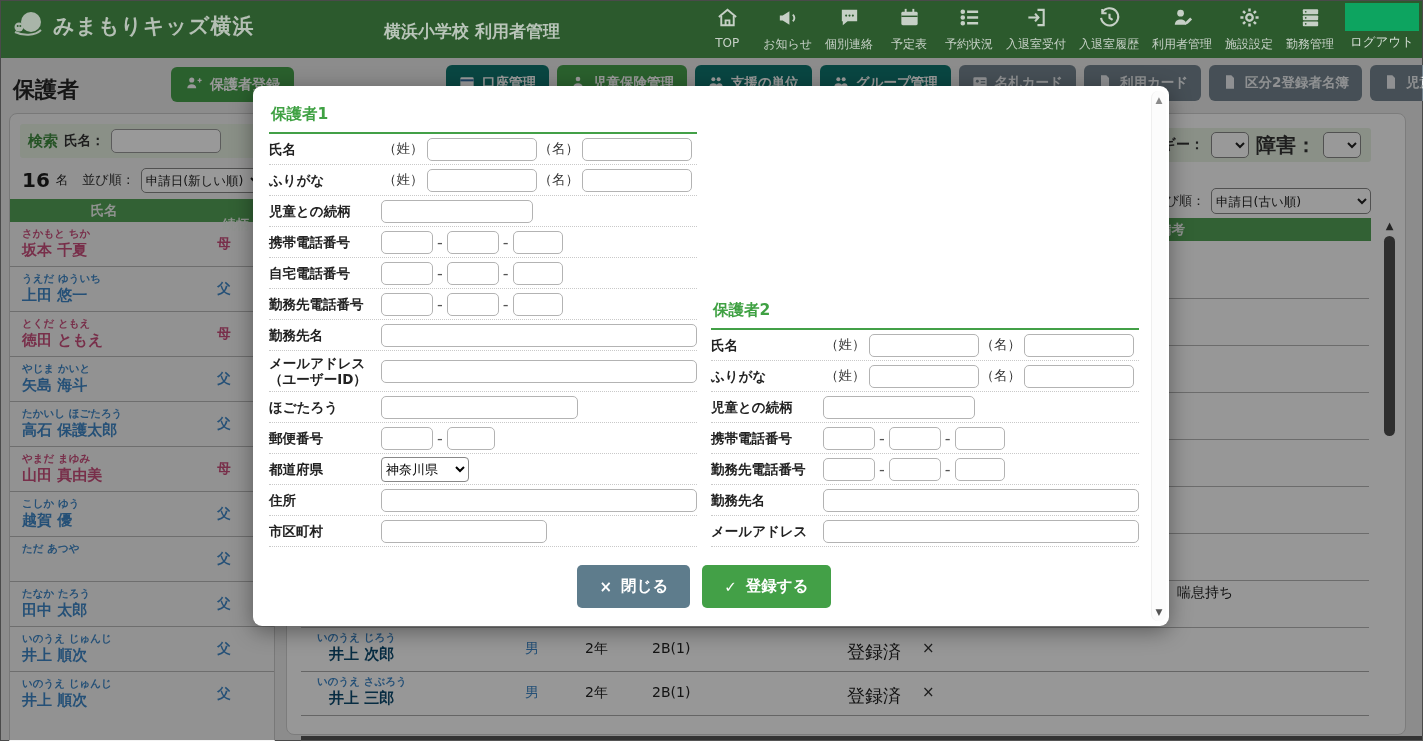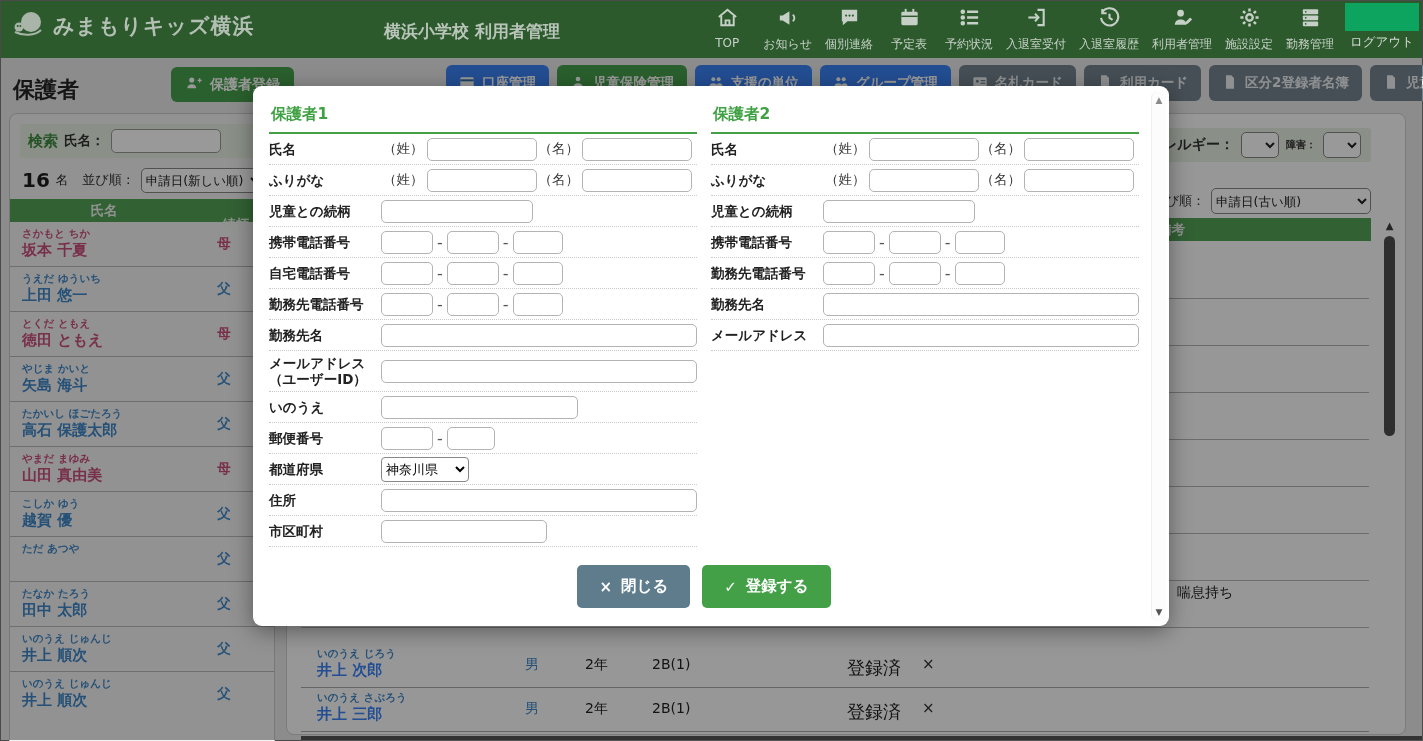--- a/index.html
+++ b/index.html
@@ -42,51 +42,51 @@
   .g-row .kana { display:block; font-size:10.5px; font-weight:bold; line-height:14px; }
   .g-row .name { display:block; font-size:15px; font-weight:bold; line-height:20px; }
   .g-row .rel { position:absolute; left:192px; top:13px; width:44px; text-align:center; font-size:13.5px; font-weight:bold; }
   .g-row.f .kana,.g-row.f .name,.g-row.f .rel { color:#3e86c6; }
   .g-row.m .kana,.g-row.m .name,.g-row.m .rel { color:#c94f7c; }
   .panel-downhint { position:absolute; right:14px; bottom:20px; font-size:11px; color:#555; cursor:pointer; }
 
   .toolbar { position:absolute; left:445px; top:64px; display:flex; gap:8px; }
   .tbtn { height:36px; padding:0 13px; border:none; border-radius:6px; color:#fff; font-size:13.5px; font-weight:bold; display:flex; align-items:center; gap:7px; white-space:nowrap; cursor:pointer; }
   .tbtn svg { width:16px; height:16px; }
-  .tbtn.blue { background:#3b82f6; }
+  .tbtn.blue { background:#0f766e; }
   .tbtn.green { background:#47a04b; }
   .tbtn.slate { background:#75848f; color:#eef1f3; }
 
   .right-panel { position:absolute; left:285px; top:112px; width:1120px; height:622px; background:#fcfcfc; border:1px solid #cfcfcf; border-radius:8px; }
   .filters-strip { position:absolute; top:14px; left:14px; right:34px; height:34px; background:#e6f0e2; border-radius:3px; display:flex; align-items:center; justify-content:flex-end; gap:7px; padding:0 10px; }
   .filters-strip .sel { width:38px; height:26px; }
   .sort-row { position:absolute; top:74px; right:34px; display:flex; align-items:center; gap:6px; }
   .sort-row .sel { width:160px; height:26px; }
   .child-header { position:absolute; top:104px; left:14px; right:34px; height:23px; background:#54a257; }
   .child-header .note-col { position:absolute; left:857px; top:3px; color:#eef4ee; font-size:13.5px; font-weight:bold; }
   .sep { position:absolute; left:14px; right:36px; height:1px; background:#b5b5b5; }
   .note-text { position:absolute; left:890px; top:470px; font-size:14px; color:#222; }
-  .c-row { position:absolute; left:14px; right:36px; height:44px; border-bottom:1px solid #a8a8a8;margin-top:16px; }
+  .c-row { position:absolute; left:14px; right:36px; height:44px; border-bottom:1px solid #a8a8a8; }
   .c-row .kana { position:absolute; left:16px; top:3px; font-size:10.5px; font-weight:bold; color:#3e86c6; }
-  .c-row .name { position:absolute; left:16px; top:17px; font-size:15px; font-weight:bold; color:#3b82f6; }
+  .c-row .name { position:absolute; left:28px; top:17px; font-size:15px; font-weight:bold; color:#0c4a6e; }
   .c-row .gender { position:absolute; left:224px; top:12px; font-size:14px; color:#3e86c6; }
   .c-row .grade  { position:absolute; left:284px; top:12px; font-size:14px; color:#222; }
   .c-row .klass  { position:absolute; left:351px; top:12px; font-size:14px; color:#222; }
   .c-row .status { position:absolute; left:546px; top:12px; font-size:18px; color:#222; }
   .c-row .mark   { position:absolute; left:621px; top:11px; font-size:15px; color:#333; cursor:pointer; }
   .v-scroll { position:absolute; right:9px; top:106px; width:13px; height:510px; }
   .v-scroll .up { position:absolute; top:0; left:0; width:13px; text-align:center; font-size:10px; color:#3c3c3c; cursor:pointer; }
   .v-scroll .thumb { position:absolute; top:16px; left:1px; width:11px; height:200px; background:#4e4e4e; border-radius:6px; cursor:pointer; }
   .h-scroll { position:absolute; left:300px; top:735px; width:1123px; height:6px; background:#555; }
 
   .overlay { position:absolute; left:0; right:0; top:57px; bottom:0; background:rgba(0,0,0,0.40); z-index:100; }
 
   
   .modal { position:absolute; left:252px; top:85px; width:916px; height:540px; background:#fff; border-radius:9px; box-shadow:0 5px 22px rgba(0,0,0,.4); z-index:300; padding:10px 30px 0 16px; }
-  .cols { display:flex; gap:14px; }
+  .cols { display:flex; gap:14px;align-items:flex-end; }
   .col { width:429px; }
   .col h3 { color:#3fa143; font-size:15.5px; font-weight:bold; padding:8px 0 7px 2px; border-bottom:2px solid #43a047; }
   .frow { display:flex; align-items:center; min-height:31px; border-bottom:1px dotted #c9c9c9; padding:2px 0; }
   .frow > label { width:112px; flex-shrink:0; font-size:13.5px; font-weight:bold; color:#222; line-height:16px; }
   .paren { font-size:13.5px; color:#333; margin:0 3px 0 2px; white-space:nowrap; }
   .dash { color:#555; margin:0 4px; }
   .in { height:23px; border:1px solid #b3b3b3; border-radius:5px; background:#fff; padding:0 4px; font-size:13px; }
   .w110 { width:110px; } .w150 { width:152px; } .w52 { width:52px; } .w50 { width:50px; } .w48 { width:48px; }
   .w197 { width:197px; } .w166 { width:166px; }
   .grow { flex:1; min-width:0; }
@@ -250,21 +250,21 @@
             <path d="M6 2h8l4 4v16H6z" fill="#eef1f3"></path>
           </svg></span>
         <span>児童名簿</span>
       </button>
   </div>
 
   <div class="right-panel">
     <div class="filters-strip">
       <span class="lbl" style="font-size:14px;">アレルギー：</span>
       <select class="sel"></select>
-      <span class="lbl" style="font-size:10px;">障害：</span>
+      <span class="lbl" style="font-size:20px;">障害：</span>
       <select class="sel"></select>
     </div>
     <div class="sort-row">
       <span class="lbl" style="font-weight:normal;font-size:13px;">並び順：</span>
       <select class="sel">
         <option>申請日(古い順)</option>
       </select>
     </div>
     <div class="child-header">
       <span class="note-col">備考</span>
@@ -461,21 +461,21 @@
         </div>
         <div class="frow">
           <label>勤務先名</label>
           <input class="in grow" style="">
         </div>
         <div class="frow" style="min-height:41px;">
           <label><span>メールアドレス</span><br><span>（ユーザーID）</span></label>
           <input class="in grow" style="">
         </div>
         <div class="frow">
-          <label>いのうえ</label>
+          <label>ほごたろう</label>
           <input class="in w197" style="">
         </div>
         <div class="frow">
           <label>郵便番号</label>
           <input class="in w52" style="">
             <span class="dash">-</span>
           <input class="in w48" style="">
         </div>
         <div class="frow">
           <label>都道府県</label>

